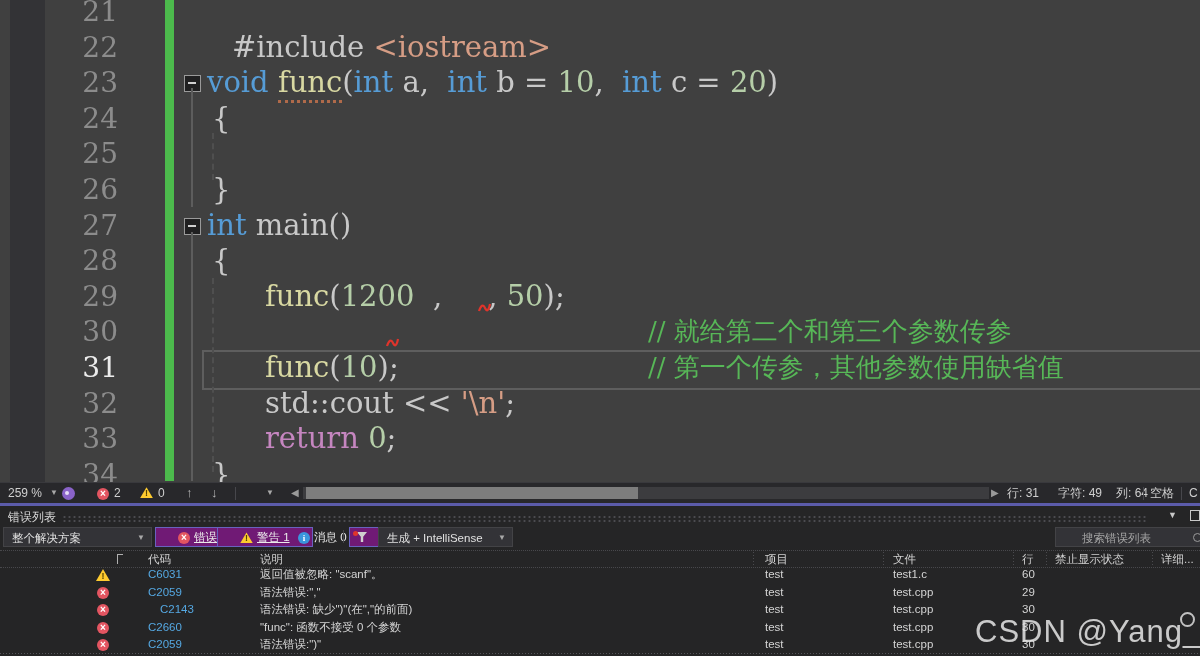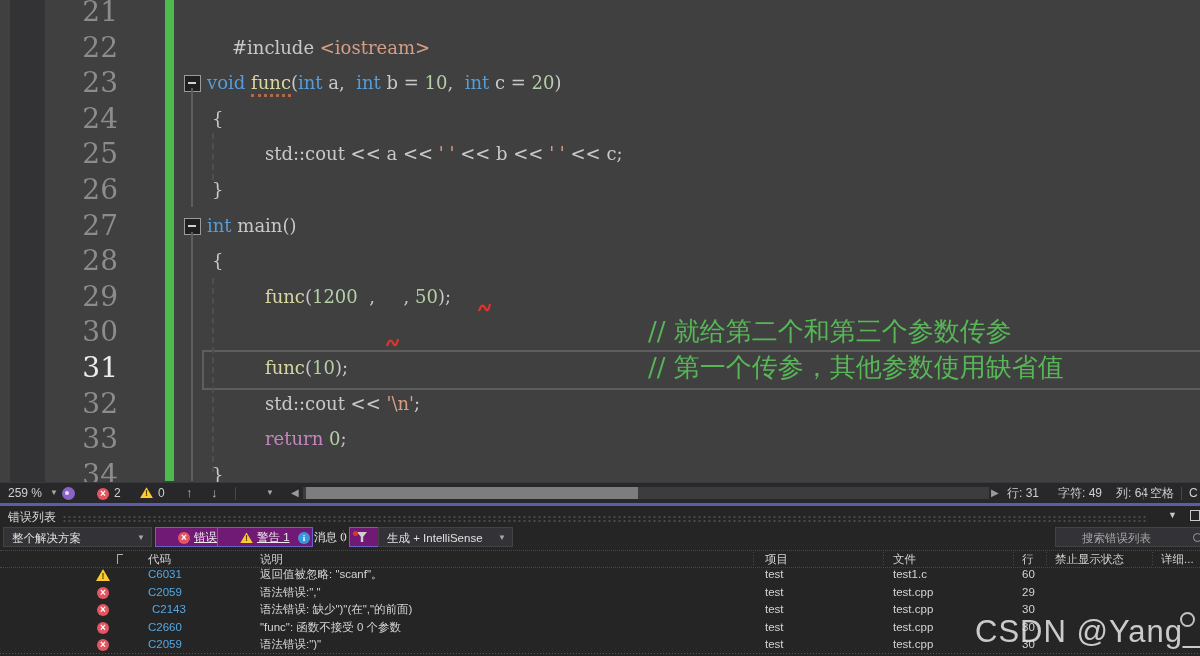--- a/index.html
+++ b/index.html
@@ -7,21 +7,21 @@
          font-family:"Liberation Sans","DejaVu Sans",sans-serif;}
   
   #editor{position:absolute;left:0;top:0;width:1200px;height:482px;background:#404040;overflow:hidden;}
   #gutter-strip{position:absolute;left:10px;top:0;width:35px;height:482px;background:#333336;}
   #change-bar{position:absolute;left:165px;top:0;width:9px;height:481px;background:var(--c-change_bar_green,#4cba4c);}
   .code-row{position:absolute;left:0;width:1200px;height:35.6px;}
   .line-num{position:absolute;left:40px;width:78px;text-align:right;
             font-family:"DejaVu Serif","Liberation Serif",serif;font-size:28px;line-height:35.6px;color:#8c8c8c;}
   .line-num.active{color:#ececec;}
   .code-text{position:absolute;top:0;white-space:pre;font-family:"DejaVu Serif","Liberation Serif",serif;
-             font-size:18px;line-height:35.6px;color:var(--c-plain,#c8c8c8);text-align:center;}
+             font-size:29px;line-height:35.6px;color:var(--c-plain,#c8c8c8);text-align:center;}
   .code-comment{position:absolute;top:0;white-space:pre;font-family:"DejaVu Serif","Liberation Serif",serif;
                 font-size:26px;line-height:35.6px;}
   .s-kw{color:var(--c-keyword,#569cd6);} .s-fn{color:var(--c-function,#d8d8a2);}
   .s-num{color:var(--c-number,#b5cea8);} .s-pl{color:var(--c-plain,#c8c8c8);}
   .s-cm{color:var(--c-comment,#57b757);} .s-str{color:var(--c-string,#d69d85);}
   .s-ret{color:var(--c-return,#c586c0);}
   .u-dots{border-bottom:3px dotted #b06a4a;padding-bottom:1px;}
   .fold-box{position:absolute;left:184px;top:10px;width:15px;height:15px;border:1px solid #9a9a9a;background:#202021;}
   .fold-minus{position:absolute;left:3px;top:6px;width:8px;height:2px;background:#d0d0d0;display:block;}
   .fold-line{position:absolute;left:191px;width:0;border-left:2px solid #5d5d5d;}
@@ -119,21 +119,20 @@
             <span class="fold-minus"></span>
           </div>
           <div class="code-text" style="left: 207px;"><span class="s-kw">void</span><span class="s-pl"> </span><span class="s-fn u-dots">func</span><span class="s-pl">(</span><span class="s-kw">int</span><span class="s-pl"> a,  </span><span class="s-kw">int</span><span class="s-pl"> b = </span><span class="s-num">10</span><span class="s-pl">,  </span><span class="s-kw">int</span><span class="s-pl"> c = </span><span class="s-num">20</span><span class="s-pl">)</span></div>
         </div>
         <div class="code-row" style="top: 100.8px;">
           <div class="line-num">24</div>
           <div class="code-text" style="left: 212px;"><span class="s-pl">{</span></div>
         </div>
         <div class="code-row" style="top: 136.4px;">
           <div class="line-num">25</div>
-          <div class="code-text" style="left: 265px;"><span class="s-pl">std::cout &lt;&lt; a &lt;&lt; </span><span class="s-str">' '</span><span class="s-pl"> &lt;&lt; b &lt;&lt; </span><span class="s-str">' '</span><span class="s-pl"> &lt;&lt; c;</span></div>
         </div>
         <div class="code-row" style="top: 172px;">
           <div class="line-num">26</div>
           <div class="code-text" style="left: 212px;"><span class="s-pl">}</span></div>
         </div>
         <div class="code-row" style="top: 207.6px;">
           <div class="line-num">27</div>
           <div class="fold-box">
             <span class="fold-minus"></span>
           </div>
@@ -283,21 +282,21 @@
         <div class="err-row" style="top: 77.5px;">
           <span class="ico-err">×</span>
           <span class="err-code" style="left: 148px;">C2059</span>
           <span class="err-desc" style="left: 260px;">语法错误:","</span>
           <span class="err-cell" style="left: 765px;">test</span>
           <span class="err-cell" style="left: 893px;">test.cpp</span>
           <span class="err-cell" style="left: 1022px;">29</span>
         </div>
         <div class="err-row" style="top: 95px;">
           <span class="ico-err">×</span>
-          <span class="err-code" style="left: 152px;">C2143</span>
+          <span class="err-code" style="left: 160px;">C2143</span>
           <span class="err-desc" style="left: 260px;">语法错误: 缺少")"(在","的前面)</span>
           <span class="err-cell" style="left: 765px;">test</span>
           <span class="err-cell" style="left: 893px;">test.cpp</span>
           <span class="err-cell" style="left: 1022px;">30</span>
         </div>
         <div class="err-row" style="top: 112.5px;">
           <span class="ico-err">×</span>
           <span class="err-code" style="left: 148px;">C2660</span>
           <span class="err-desc" style="left: 260px;">"func": 函数不接受 0 个参数</span>
           <span class="err-cell" style="left: 765px;">test</span>

